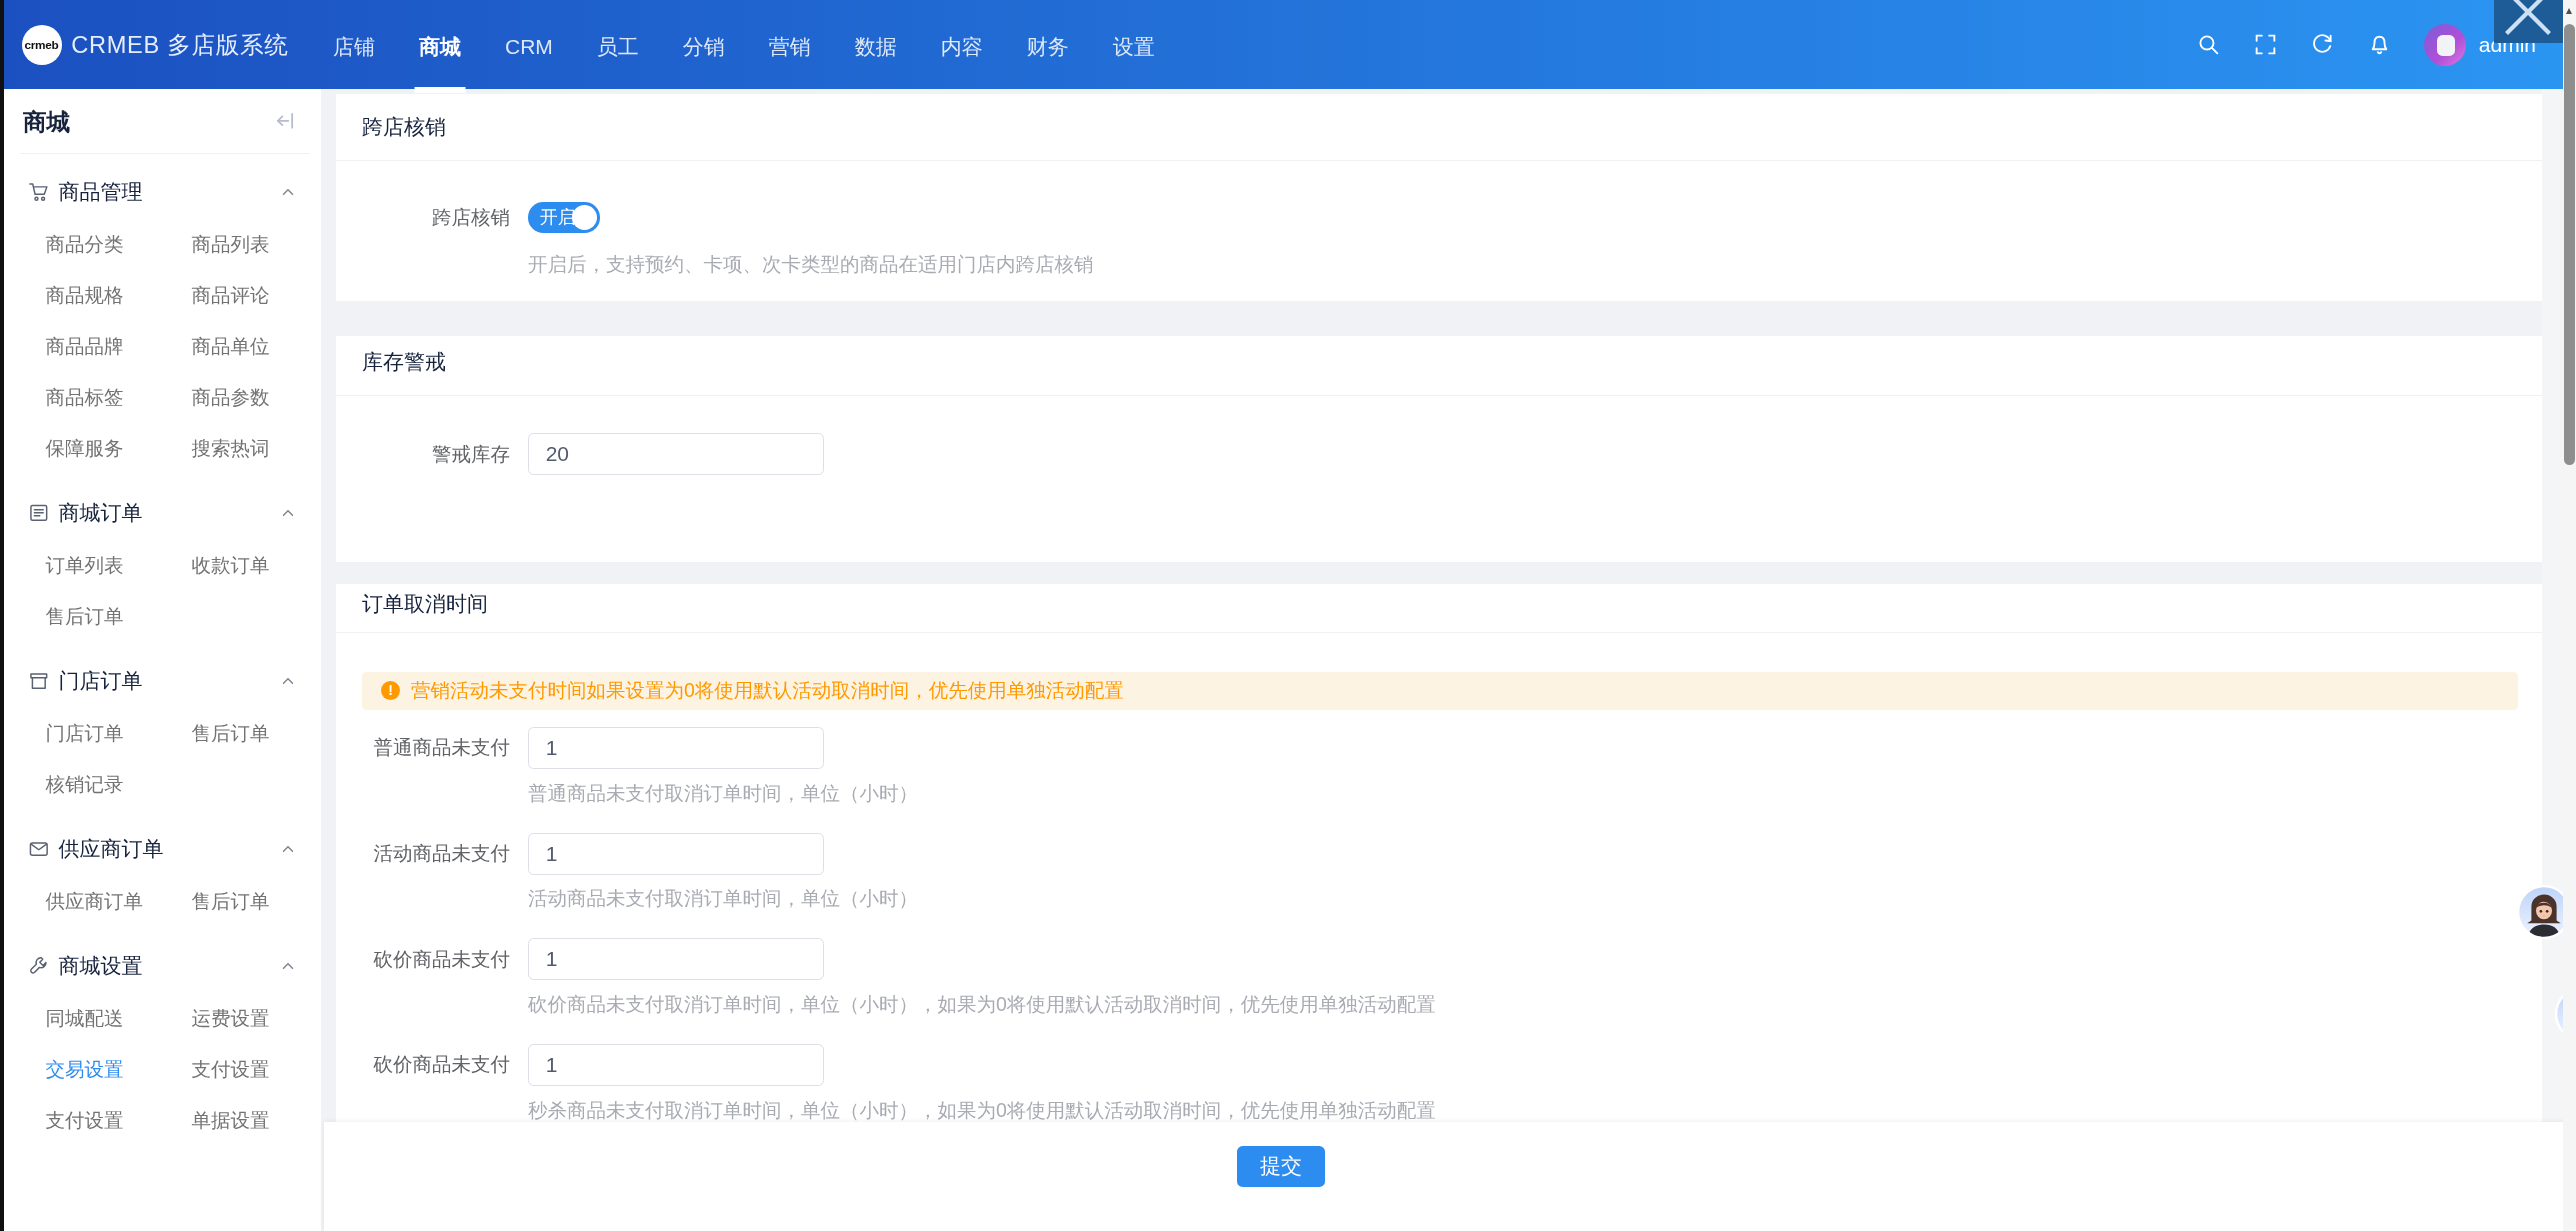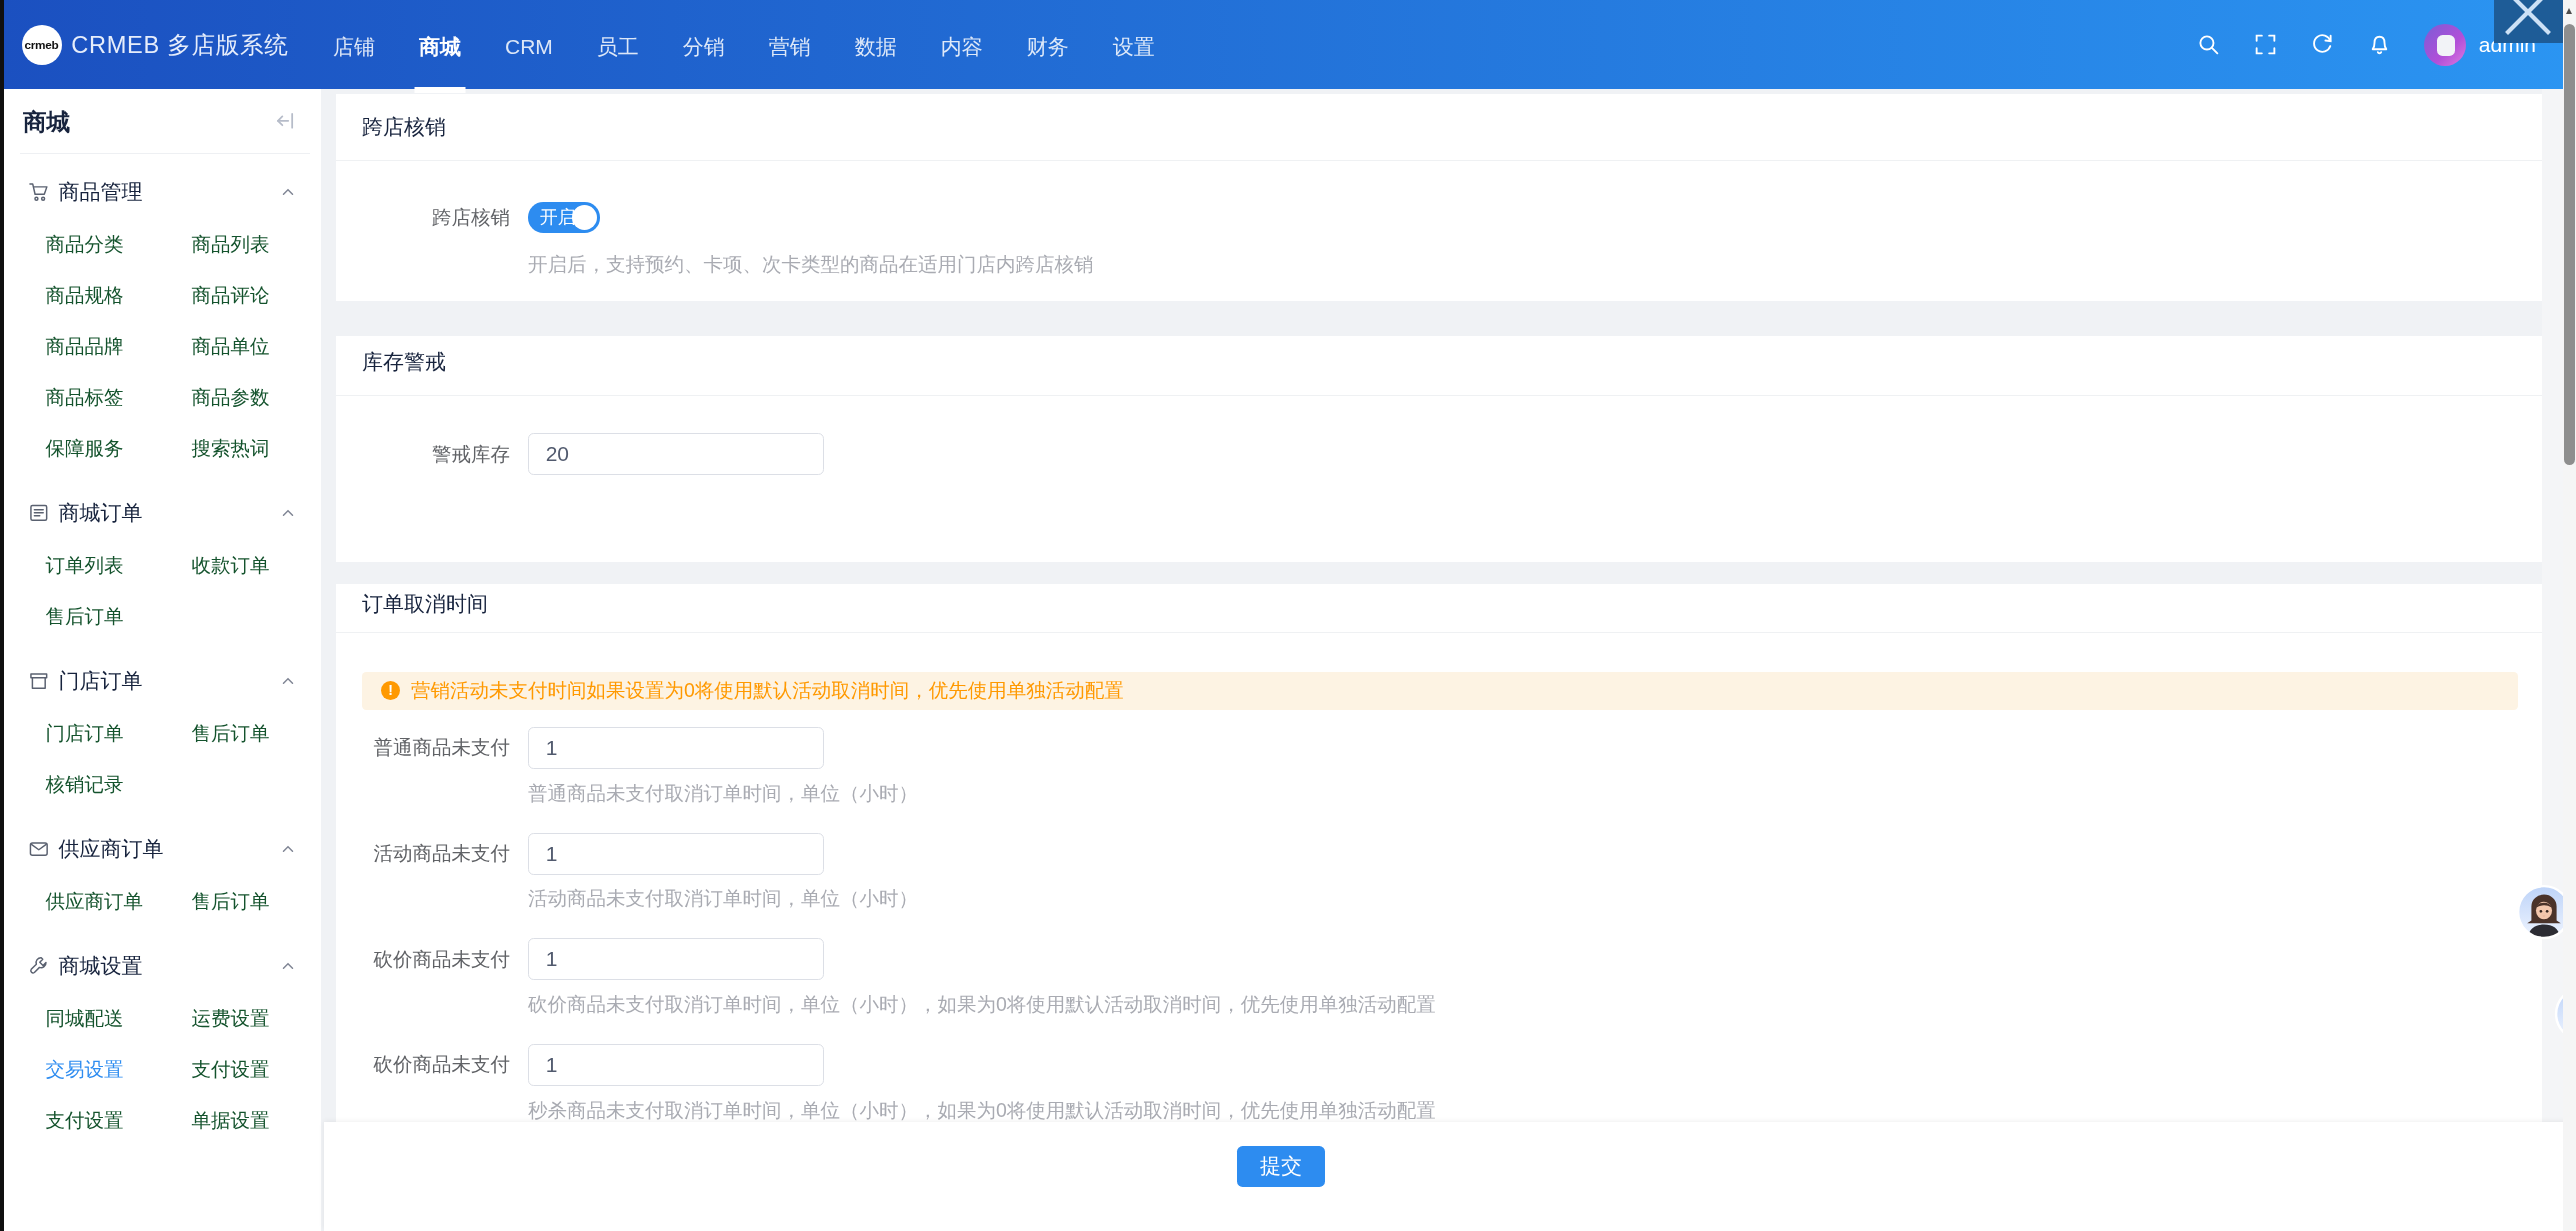--- a/index.html
+++ b/index.html
@@ -68,21 +68,21 @@
   .sidebar-head { position:relative; height:64px; }
   .sidebar-title { position:absolute; left:19.5px; top:16.7px; font-size:23.6px; font-weight:bold; color:#17233d; }
   .collapse-btn { position:absolute; right:23.6px; top:19.5px; cursor:pointer; }
   .sidebar-divider { border-bottom:1.4px solid #eef0f3; margin:0 11px 0 16.7px; }
   .menu { padding-top:22px; }
   .section { margin-bottom:35px; }
   .sec-header { height:31px; display:flex; align-items:center; padding:0 23.6px 0 23px; cursor:pointer; }
   .sec-header .sec-icon { width:23.6px; height:23.6px; }
   .sec-header .sec-title { font-size:21px; color:#17233d; margin-left:8.3px; flex:1; }
   .sec-items { display:grid; grid-template-columns:146px auto; padding-left:42px; margin-top:23px; row-gap:23px; }
-  .sec-item { font-size:19.5px; color:#14532d; line-height:28px; cursor:pointer; white-space:nowrap; }
+  .sec-item { font-size:19.5px; color:#737373; line-height:28px; cursor:pointer; white-space:nowrap; }
   .sec-item.active { color:#2d8cf0; }
 
   
   .main { position:absolute; left:336px; top:94px; width:2206px; z-index:1; }
   .card { background:#fff; }
   .card-header { border-bottom:1.4px solid #eff1f3; position:relative; }
   .card-title { position:absolute; left:26px; bottom:19.5px; font-size:21px; font-weight:500; color:#17233d; white-space:nowrap; }
   .card1 { height:207px; margin-bottom:35px; }
   .card1 .card-header { height:67px; }
   .card2 { height:226px; margin-bottom:21.5px; }

